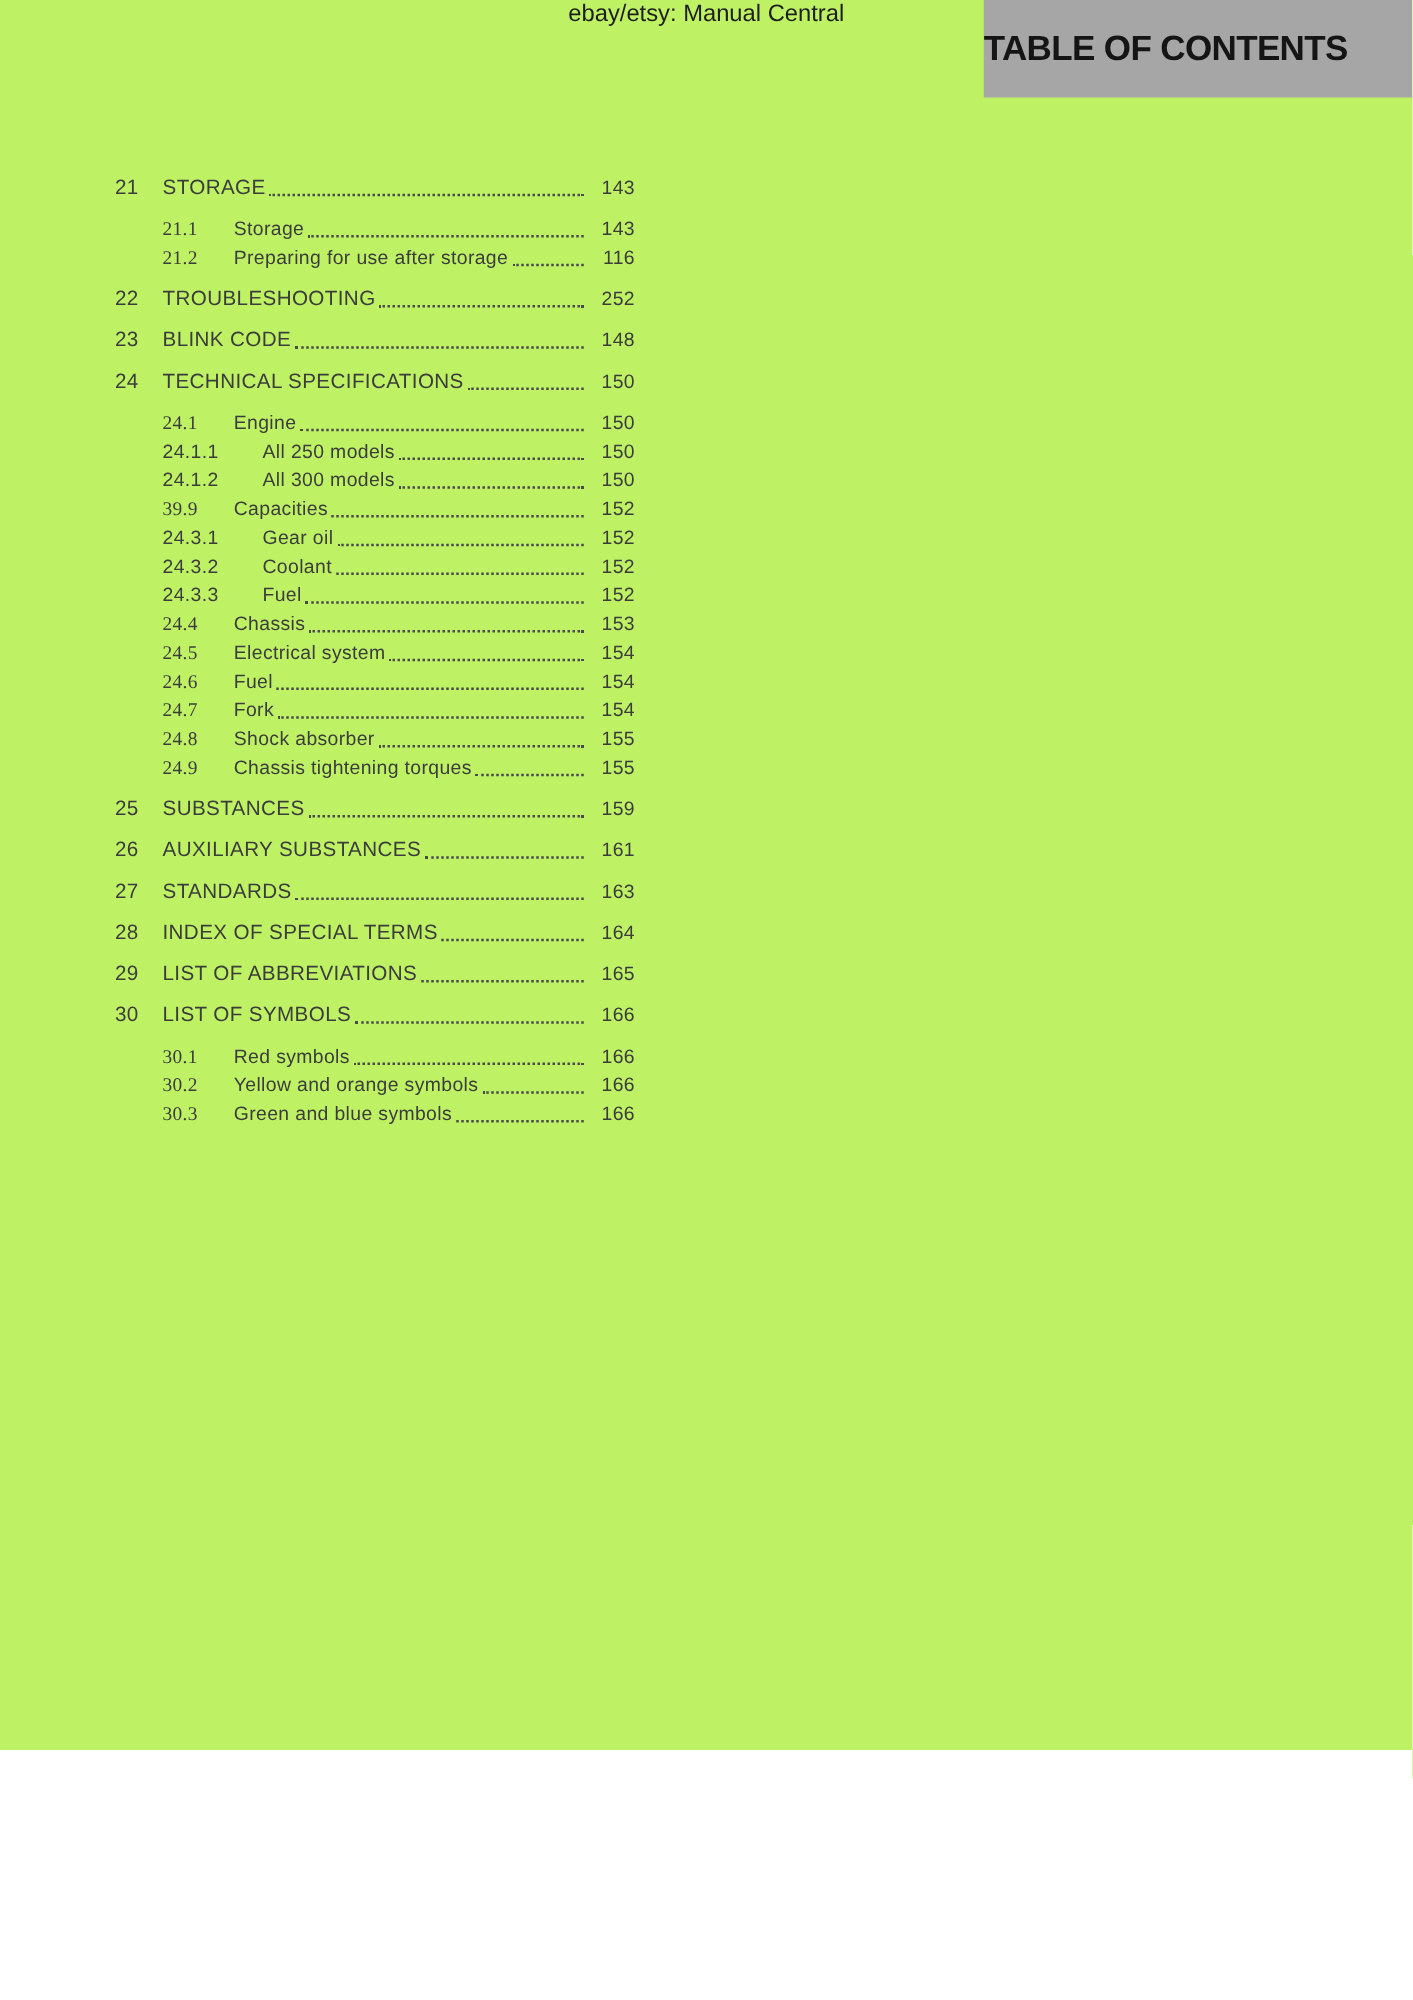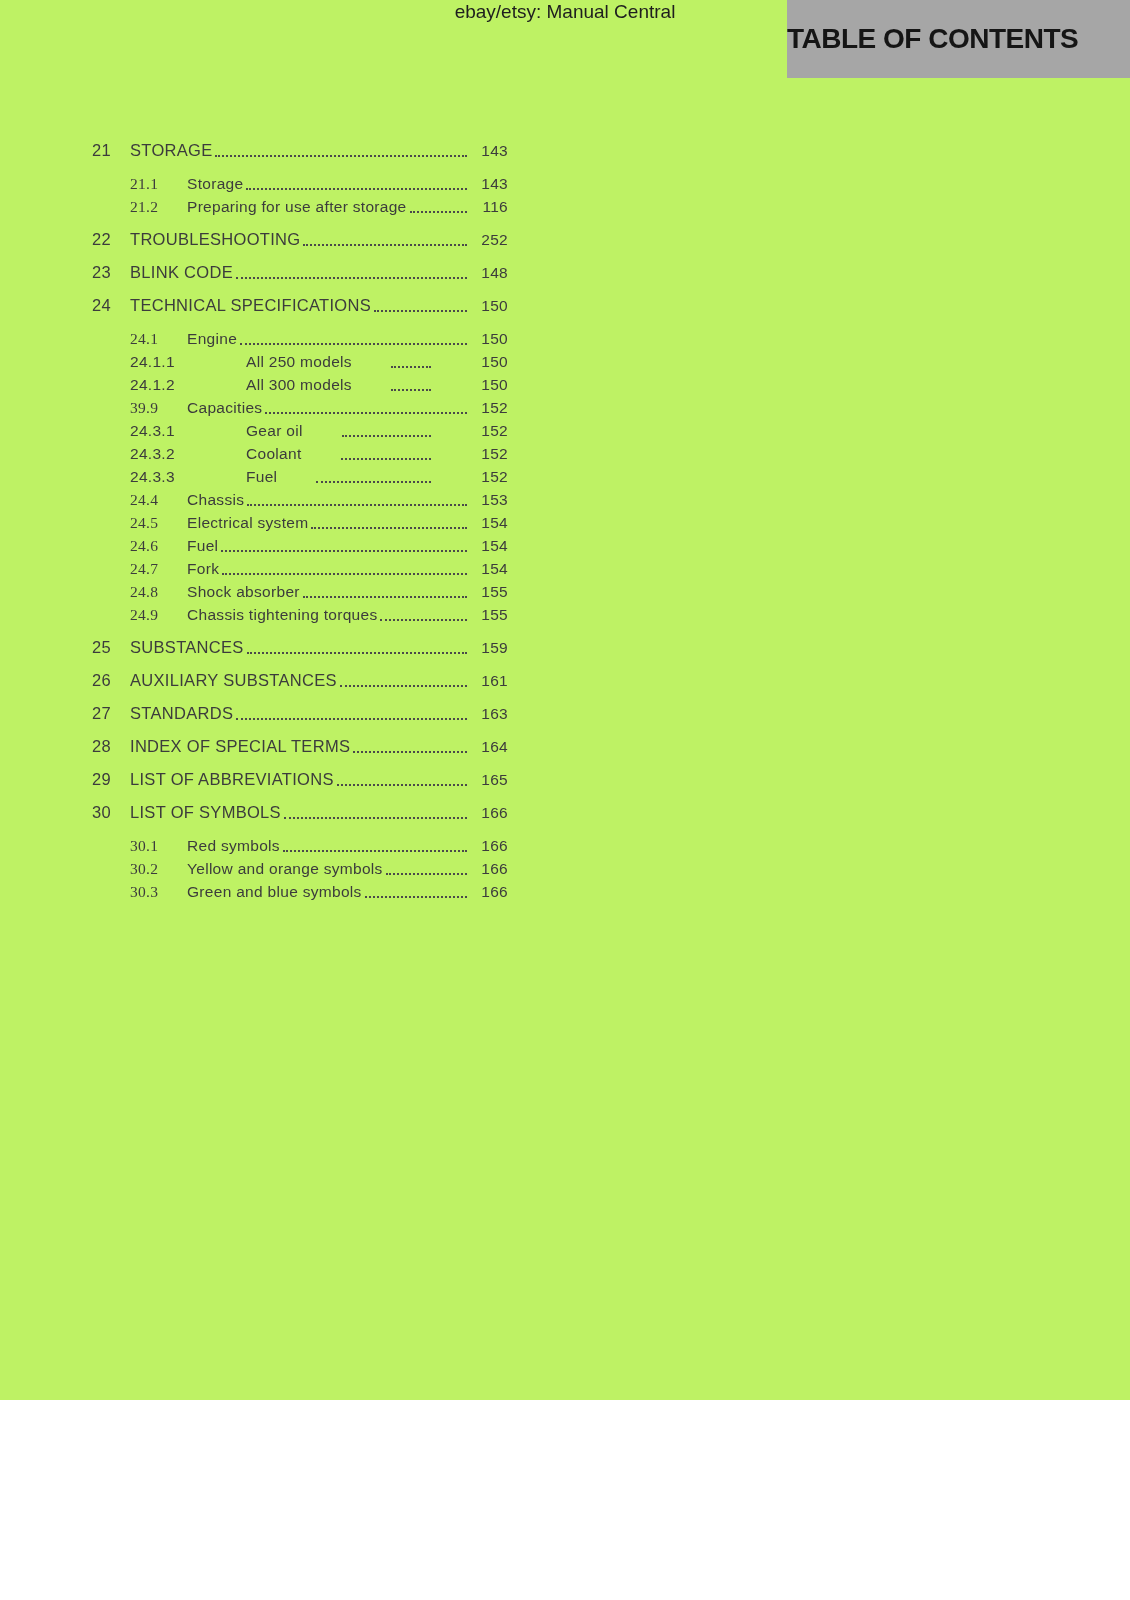--- a/index.html
+++ b/index.html
@@ -37,21 +37,21 @@
     line-height:21px;
   }
   .row.gap { margin-top:10px; }
   .row.lvl1 .num,
   .row.lvl1 .title { font-size:16.5px; }
   .row.lvl0 .title { font-size:16.5px; }
   .num { flex:0 0 auto; white-space:nowrap; }
   .lvl1 .num { width:38px; }
   .lvl2 { padding-left:38px; }
   .lvl2 .num { width:57px;font-family:Liberation Serif, serif; }
-  .lvl3 { padding-left:38px;gap:36px; }
+  .lvl3 { padding-left:38px; }
   .lvl3 .num { width:80px; }
   .title { flex:0 0 auto; white-space:nowrap; }
   .dots {
     flex:1 1 auto; min-width:10px;
     border-bottom:2px dotted #4a4a4a;
     margin:0 5px 4px 3px;
   }
   .pg { flex:0 0 auto; width:36px; text-align:right; white-space:nowrap; }
   .footer-rule {
     position:absolute; top:1426px; left:91px;

